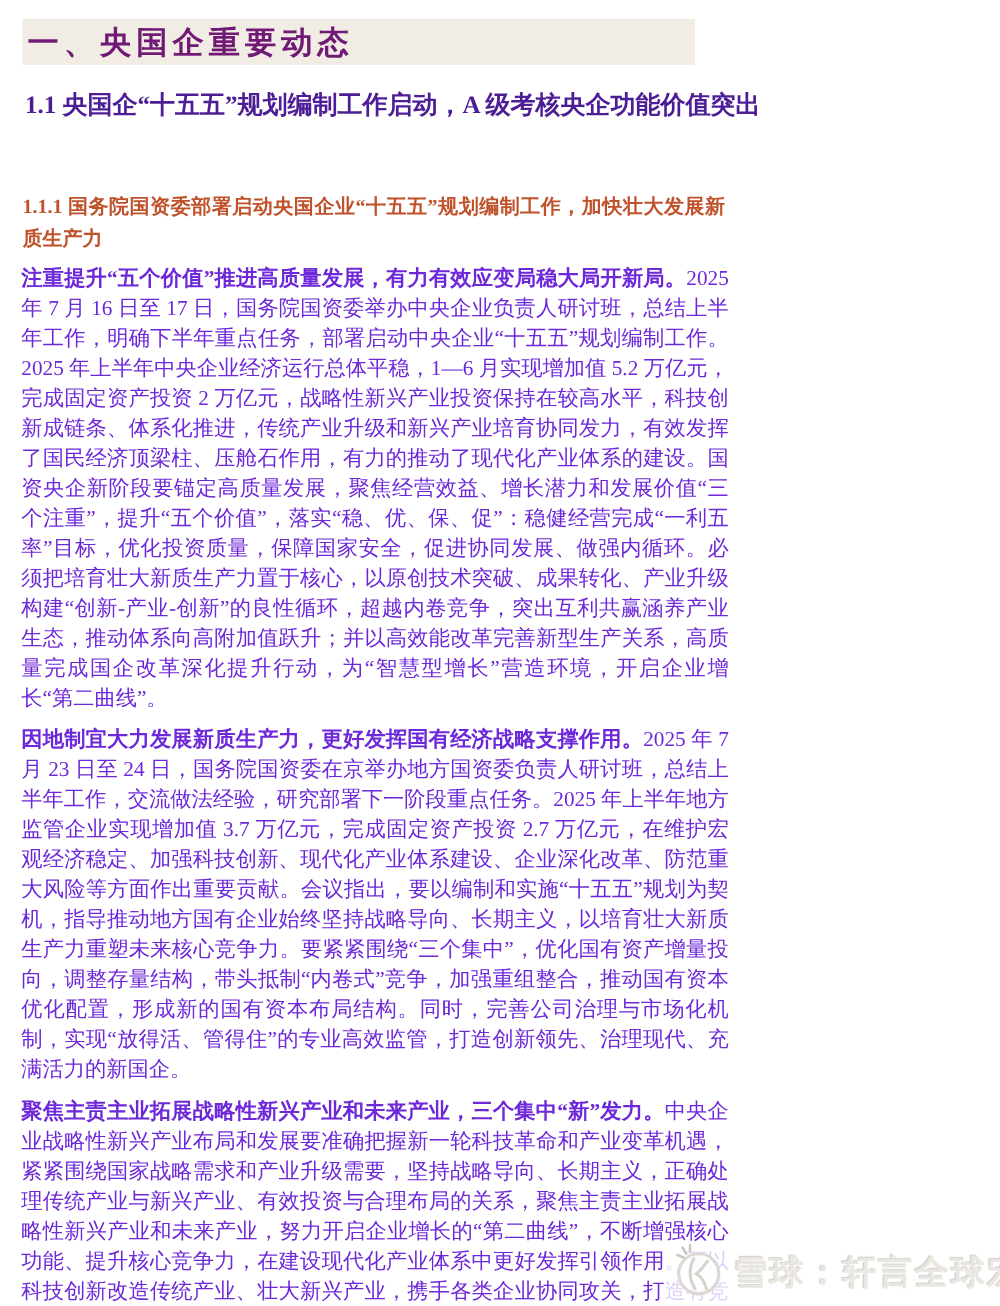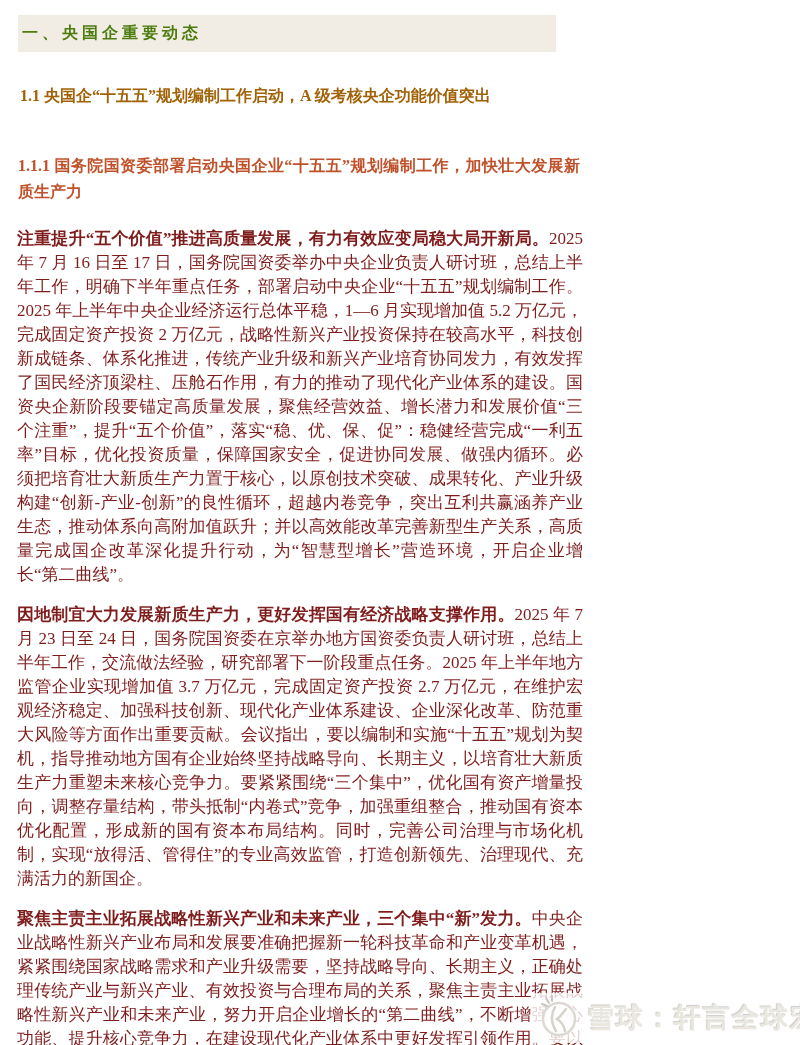--- a/index.html
+++ b/index.html
@@ -11,44 +11,44 @@
     font-family: "Liberation Serif", "DejaVu Serif", serif;
   }
   
   .section-bar {
     position: absolute; left: 18px; top: 15px;
     width: 538px; height: 37px;
     background: #f2ede4;
     display: flex; align-items: center;
   }
   .section-bar .title {
-    font-size: 16px; font-weight: bold; color: #4d7c0f;
+    font-size: 25px; font-weight: bold; color: #701a75;
     padding-left: 4px; letter-spacing: 4px; white-space: nowrap; text-align: center;
   }
   
   .h2 {
     position: absolute; left: 20px; top: 66px; width: 702px;
-    font-size: 16px; font-weight: bold; color: #a16207;
-    line-height: 36px; text-align: justify; margin-top: 12px;
+    font-size: 20px; font-weight: bold; color: #4c1d95;
+    line-height: 36px; text-align: justify;
   }
   
   .h3 {
     position: absolute; left: 18px; top: 153px; width: 562px;
     font-size: 16px; font-weight: bold; color: #c0522b;
     line-height: 26px; text-align: justify;
   }
   
   .content {
     position: absolute; left: 17px; top: 211px; width: 566px;
   }
   .content p {
-    margin: 16px 0 9px 0;
+    margin: 0 0 9px 0;
     font-size: 17px; line-height: 24px;
     text-align: justify;
-    color: #7f1d1d;
+    color: #6d28d9;
   }
   .content p .lead { font-weight: bold; }
   
   .watermark {
     position: absolute; left: 532px; top: 993px;
     height: 50px;
     display: flex; align-items: center; gap: 7px;
     background: rgba(255,255,255,0.78);
     padding: 0 4px;
   }

